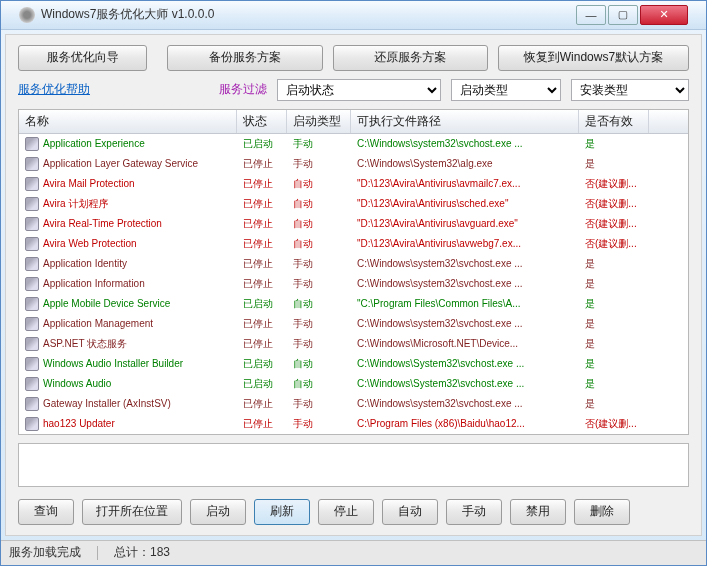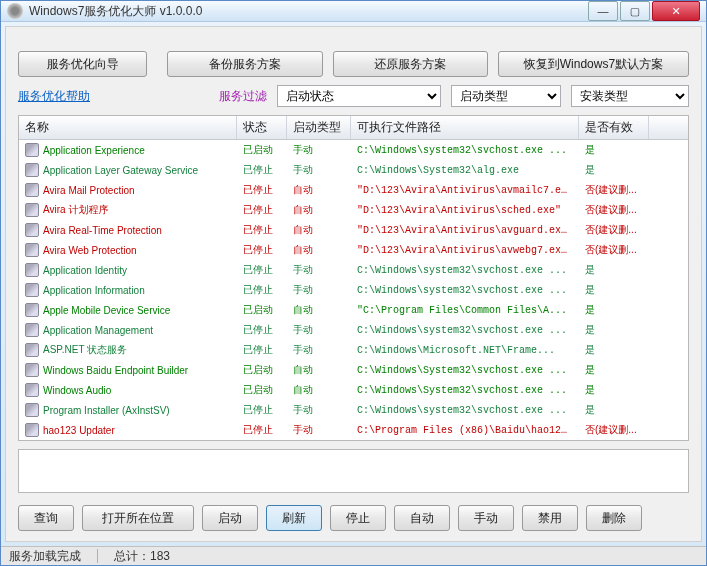--- a/index.html
+++ b/index.html
@@ -1,47 +1,47 @@
 <!DOCTYPE html>
 <html><head>
 <meta charset="utf-8">
 <style>
 * { box-sizing: border-box; margin: 0; padding: 0; }
 body { font-family: "Microsoft YaHei", "Segoe UI", Tahoma, sans-serif; font-size: 12px; background: #fff; }
 .window { width: 707px; height: 566px; border: 1px solid #5a8ac6; background: linear-gradient(to bottom, #eaf3fb 0%, #d7e8f7 100%); display: flex; flex-direction: column; }
-.titlebar { height: 30px; background: linear-gradient(to bottom, #f7fbff 0%, #e1eefa 50%, #cfe3f5 100%); display: flex; align-items: center; padding: 0 6px; border-bottom: 1px solid #b0c8e0; justify-content: center; }
+.titlebar { height: 30px; background: linear-gradient(to bottom, #f7fbff 0%, #e1eefa 50%, #cfe3f5 100%); display: flex; align-items: center; padding: 0 18px; border-bottom: 1px solid #b0c8e0; justify-content: center; }
 .titlebar .icon { width: 16px; height: 16px; background: radial-gradient(circle, #888 30%, #ccc 70%); border-radius: 50%; margin-right: 6px; }
 .titlebar .title { flex: 1; color: #333; font-size: 12px; }
 .winbtns { display: flex; gap: 2px; }
 .winbtn { width: 30px; height: 20px; border: 1px solid #8aa; background: linear-gradient(to bottom, #f4f9ff, #d5e6f5); display: flex; align-items: center; justify-content: center; font-size: 11px; color: #333; border-radius: 2px; cursor: pointer; }
 .winbtn.close { width: 48px; background: linear-gradient(to bottom, #e78, #c23); color: #fff; border-color: #a12; }
-.content { flex: 1; padding: 24px 12px 6px; display: flex; flex-direction: column; gap: 8px; background: #f0f0f0; margin: 4px; border: 1px solid #d0d0d0; }
+.content { flex: 1; padding: 10px 12px 6px; display: flex; flex-direction: column; gap: 8px; background: #f0f0f0; margin: 4px; border: 1px solid #d0d0d0; }
 .toprow { display: flex; gap: 10px; }
 .btn { height: 26px; padding: 0 12px; border: 1px solid #9a9a9a; background: linear-gradient(to bottom, #fdfdfd 0%, #e8e8e8 50%, #dcdcdc 100%); border-radius: 3px; font-size: 12px; cursor: pointer; display: inline-flex; align-items: center; justify-content: center; color: #222; }
 .btn.wide { width: 156px; }
 .btn.small { width: 56px; }
 .filterrow { display: flex; align-items: center; gap: 10px; }
 .link { color: #0b61c4; text-decoration: underline; cursor: pointer; }
 .label { color: #a21caf; }
 .select { height: 22px; border: 1px solid #abadb3; background: #fff; font-size: 12px; padding: 0 4px; }
 .table-wrap { flex: 1; background: #fff; border: 1px solid #b8b8b8; position: relative; display: flex; flex-direction: column; }
 .thead { display: flex; background: linear-gradient(to bottom, #fff 0%, #f0f3f7 50%, #e4e9f0 100%); border-bottom: 1px solid #c4c9d1; height: 24px; align-items: flex-end; font-size: 12px; color: #222; }
 .th { border-right: 1px solid #d0d5dd; padding: 0 6px; height: 100%; display: flex; align-items: center; overflow: hidden; white-space: nowrap; }
 .tbody { flex: 1; overflow-y: scroll; overflow-x: hidden; }
 .tr { display: flex; height: 20px; align-items: center; font-size: 10px; }
 .td { padding: 0 6px; overflow: hidden; white-space: nowrap; text-overflow: ellipsis; }
 .c-name { width: 218px; display: flex; align-items: center; gap: 4px; }
 .c-state { width: 50px; }
 .c-start { width: 64px; }
-.c-path { width: 228px; font-family: Liberation Mono, monospace; }
+.c-path { width: 228px; }
 .c-valid { width: 70px; }
 .svc-icon { width: 14px; height: 14px; background: linear-gradient(135deg,#aab 30%,#dde 70%); border: 1px solid #889; border-radius: 2px; flex-shrink: 0; }
 .green { color: #008000; }
 .red { color: #c00000; }
-.gray { color: #15803d; }
+.gray { color: #7f1d1d; }
 .blank { height: 44px; background: #fff; border: 1px solid #b8b8b8; }
 .bottomrow { display: flex; gap: 8px; padding: 4px 0; }
 .statusbar { height: 26px; border-top: 1px solid #c0c0c0; background: #e8e8e8; display: flex; align-items: center; padding: 0 8px; gap: 16px; font-size: 12px; color: #333; }
 .statusbar .sep { border-left: 1px solid #b0b0b0; height: 14px; }
 .btn.active { border-color: #3c7fb1; background: linear-gradient(to bottom,#e8f2fb,#cde5f6); }
 </style>
 </head>
 <body>
 
 <div class="window">
@@ -182,47 +182,47 @@
             <div class="td c-path">C:\Windows\system32\svchost.exe ...</div>
             <div class="td c-valid">是</div>
           </div>
           <div class="tr gray">
             <div class="td c-name">
               <span class="svc-icon"></span>
               <span>ASP.NET 状态服务</span>
             </div>
             <div class="td c-state">已停止</div>
             <div class="td c-start">手动</div>
-            <div class="td c-path">C:\Windows\Microsoft.NET\Frame...</div>
-            <div class="td c-valid">是</div>
-          </div>
-          <div class="tr green">
-            <div class="td c-name">
-              <span class="svc-icon"></span>
-              <span>Windows Baidu Endpoint Builder</span>
+            <div class="td c-path">C:\Windows\Microsoft.NET\Device...</div>
+            <div class="td c-valid">是</div>
+          </div>
+          <div class="tr green">
+            <div class="td c-name">
+              <span class="svc-icon"></span>
+              <span>Windows Audio Installer Builder</span>
             </div>
             <div class="td c-state">已启动</div>
             <div class="td c-start">自动</div>
             <div class="td c-path">C:\Windows\System32\svchost.exe ...</div>
             <div class="td c-valid">是</div>
           </div>
           <div class="tr green">
             <div class="td c-name">
               <span class="svc-icon"></span>
               <span>Windows Audio</span>
             </div>
             <div class="td c-state">已启动</div>
             <div class="td c-start">自动</div>
             <div class="td c-path">C:\Windows\System32\svchost.exe ...</div>
             <div class="td c-valid">是</div>
           </div>
           <div class="tr gray">
             <div class="td c-name">
               <span class="svc-icon"></span>
-              <span>Program Installer (AxInstSV)</span>
+              <span>Gateway Installer (AxInstSV)</span>
             </div>
             <div class="td c-state">已停止</div>
             <div class="td c-start">手动</div>
             <div class="td c-path">C:\Windows\system32\svchost.exe ...</div>
             <div class="td c-valid">是</div>
           </div>
           <div class="tr red">
             <div class="td c-name">
               <span class="svc-icon"></span>
               <span>hao123 Updater</span>
@@ -232,21 +232,21 @@
             <div class="td c-path">C:\Program Files (x86)\Baidu\hao12...</div>
             <div class="td c-valid">否(建议删...</div>
           </div>
         </div>
     </div>
 
     <div class="blank"></div>
 
     <div class="bottomrow">
       <button class="btn small">查询</button>
-      <button class="btn" style="width:112px">打开所在位置</button>
+      <button class="btn" style="width:100px">打开所在位置</button>
       <button class="btn small">启动</button>
       <button class="btn small active">刷新</button>
       <button class="btn small">停止</button>
       <button class="btn small">自动</button>
       <button class="btn small">手动</button>
       <button class="btn small">禁用</button>
       <button class="btn small">删除</button>
     </div>
   </div>
 

